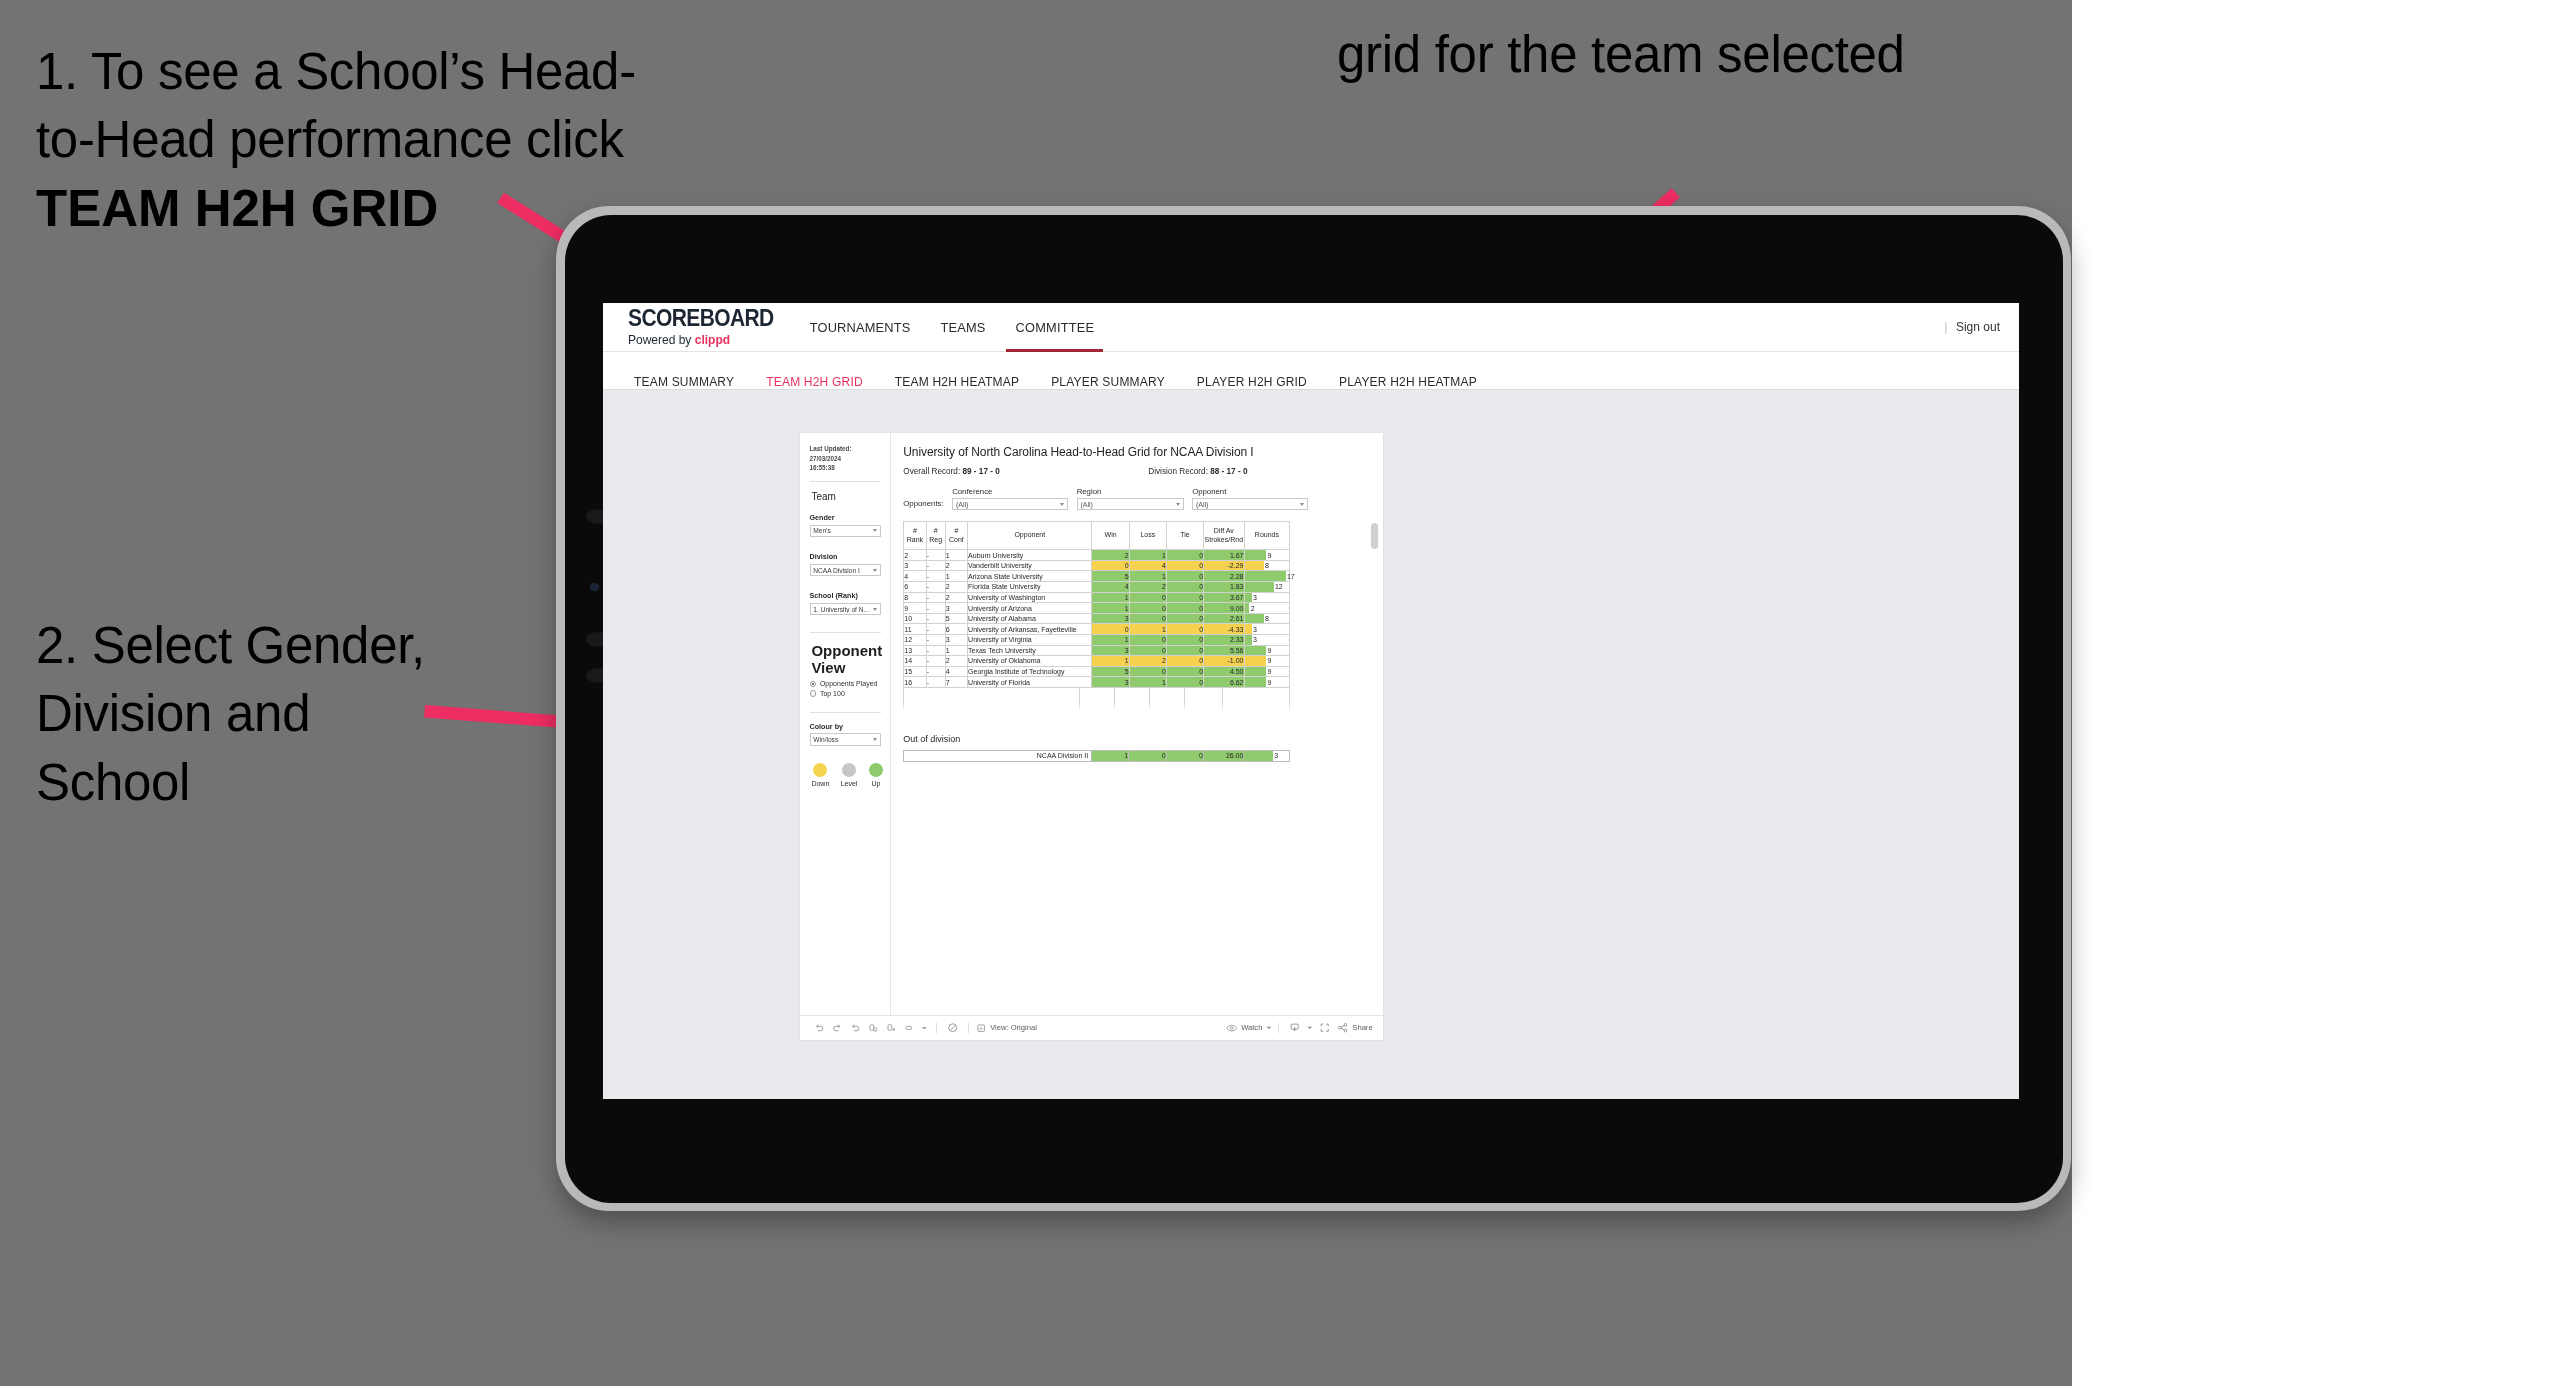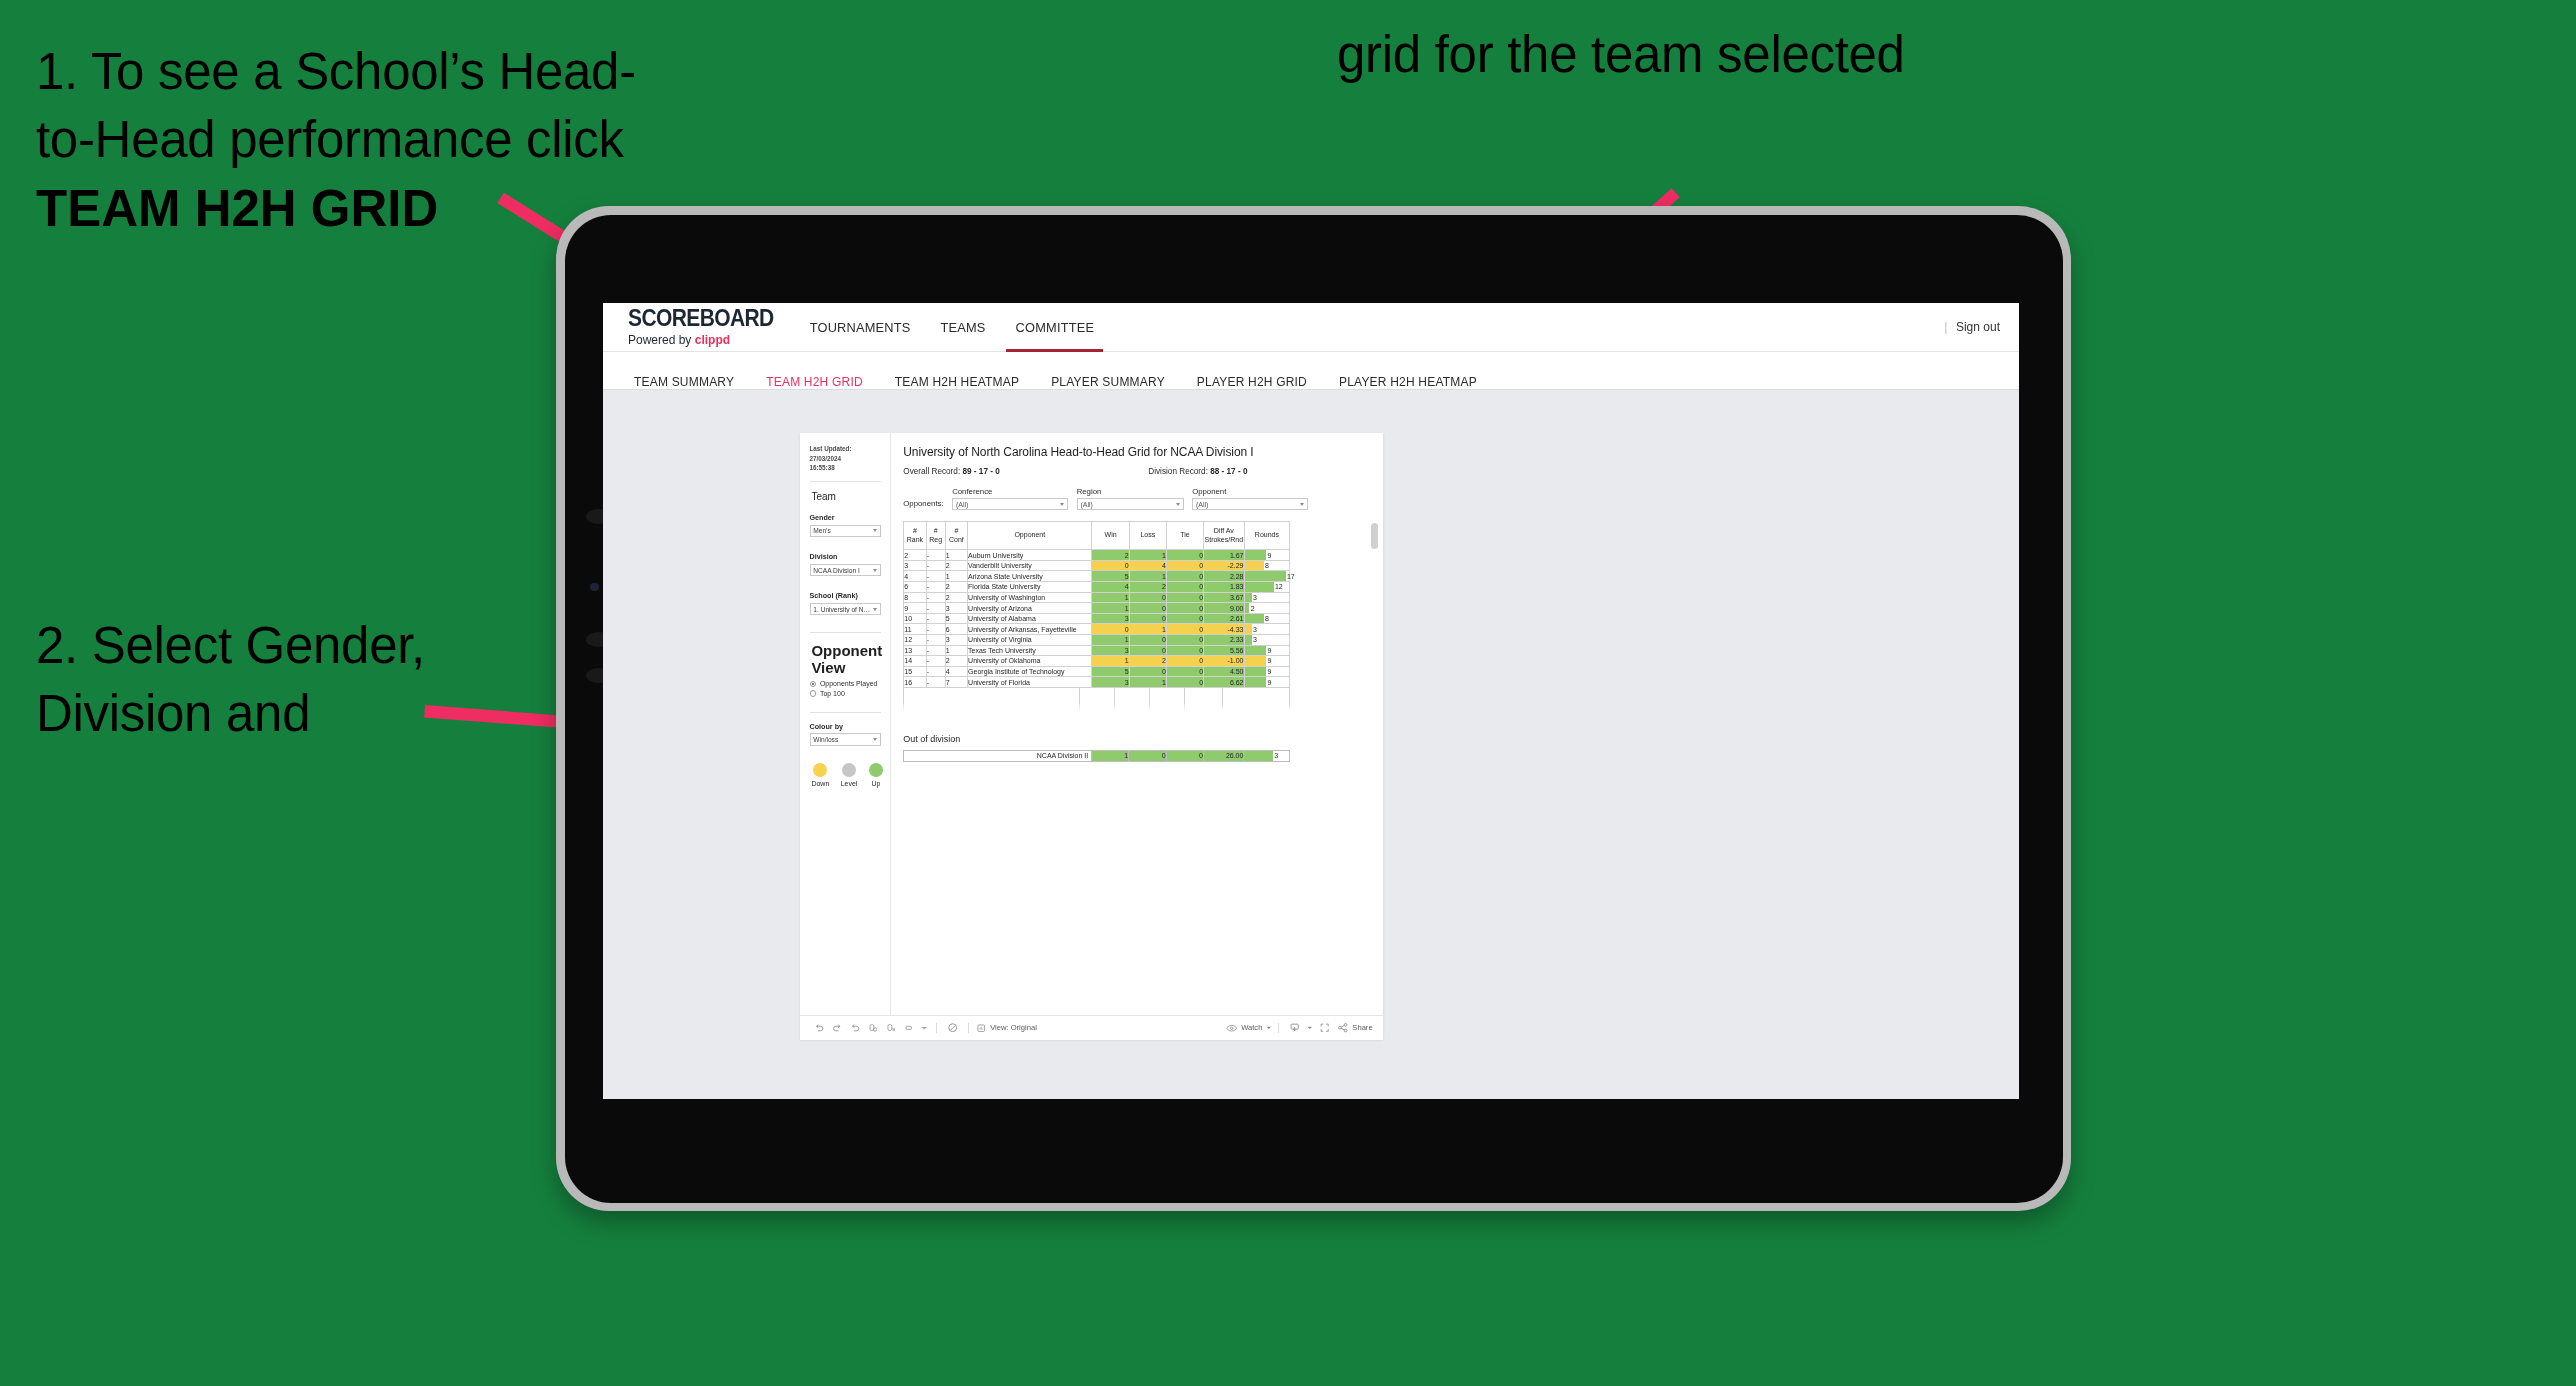--- a/index.html
+++ b/index.html
@@ -3,21 +3,21 @@
 <meta charset="utf-8">
 <title>Scoreboard Team H2H Grid Tutorial</title>
 <style>
   * { box-sizing: border-box; margin: 0; padding: 0; }
   html, body {
     width: 2576px; height: 1386px;
     background: #ffffff;
     font-family: "Liberation Sans", sans-serif;
     overflow: hidden;
   }
-  #stage { position: relative; width: 2576px; height: 1386px; background:#15803d; }
+  #stage { position: relative; width: 2072px; height: 1386px; background:#737373; }
 
   
   .anno {
     position: absolute;
     color: #000;
     font-family: "Liberation Sans", sans-serif;
     font-weight: 400;
     letter-spacing: -0.3px;
   }
   #anno1 { left: 36px; top: 38px; width: 777px; font-size: 51px; line-height: 1.34; }
@@ -216,20 +216,21 @@
 
   <div class="anno" id="anno1">
     <div>1. To see a School’s Head-</div>
     <div>to-Head performance click</div>
     <div class="bold">TEAM H2H GRID</div>
   </div>
 
   <div class="anno" id="anno2">
     <div>2. Select Gender,</div>
     <div>Division and</div>
+    <div>School</div>
   </div>
 
   <div class="anno" id="anno3">
     <div>grid for the team selected</div>
   </div>
 
   <svg class="arrow" id="arrow1" style="left:493px; top:190px;" width="303" height="190" viewBox="0 0 320 200">
     <defs>
         <marker id="ah1" markerWidth="5" markerHeight="5" refX="2.2" refY="2.5" orient="auto">
       <path d="M0,0 L5,2.5 L0,5 z" fill="#EE2D62"></path>

